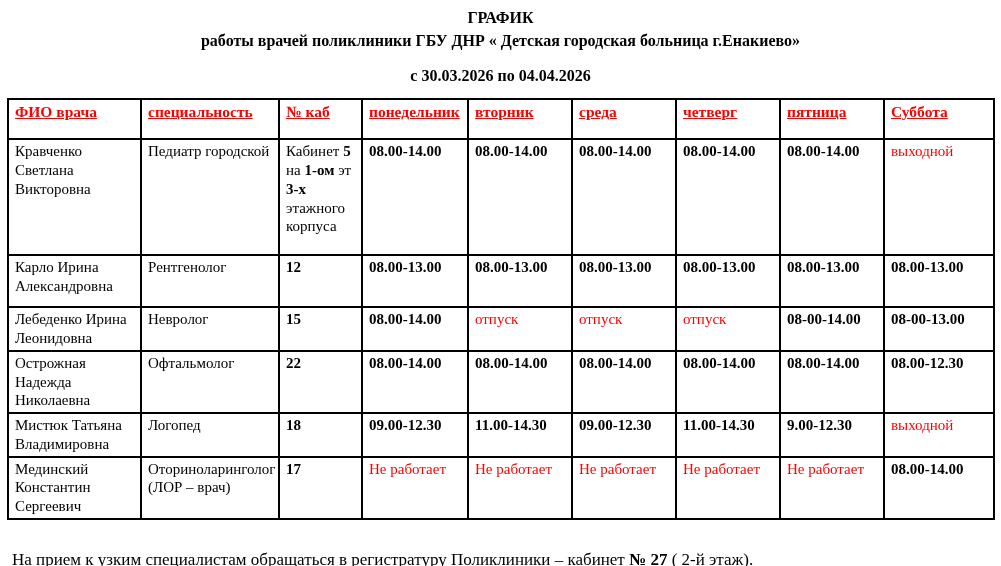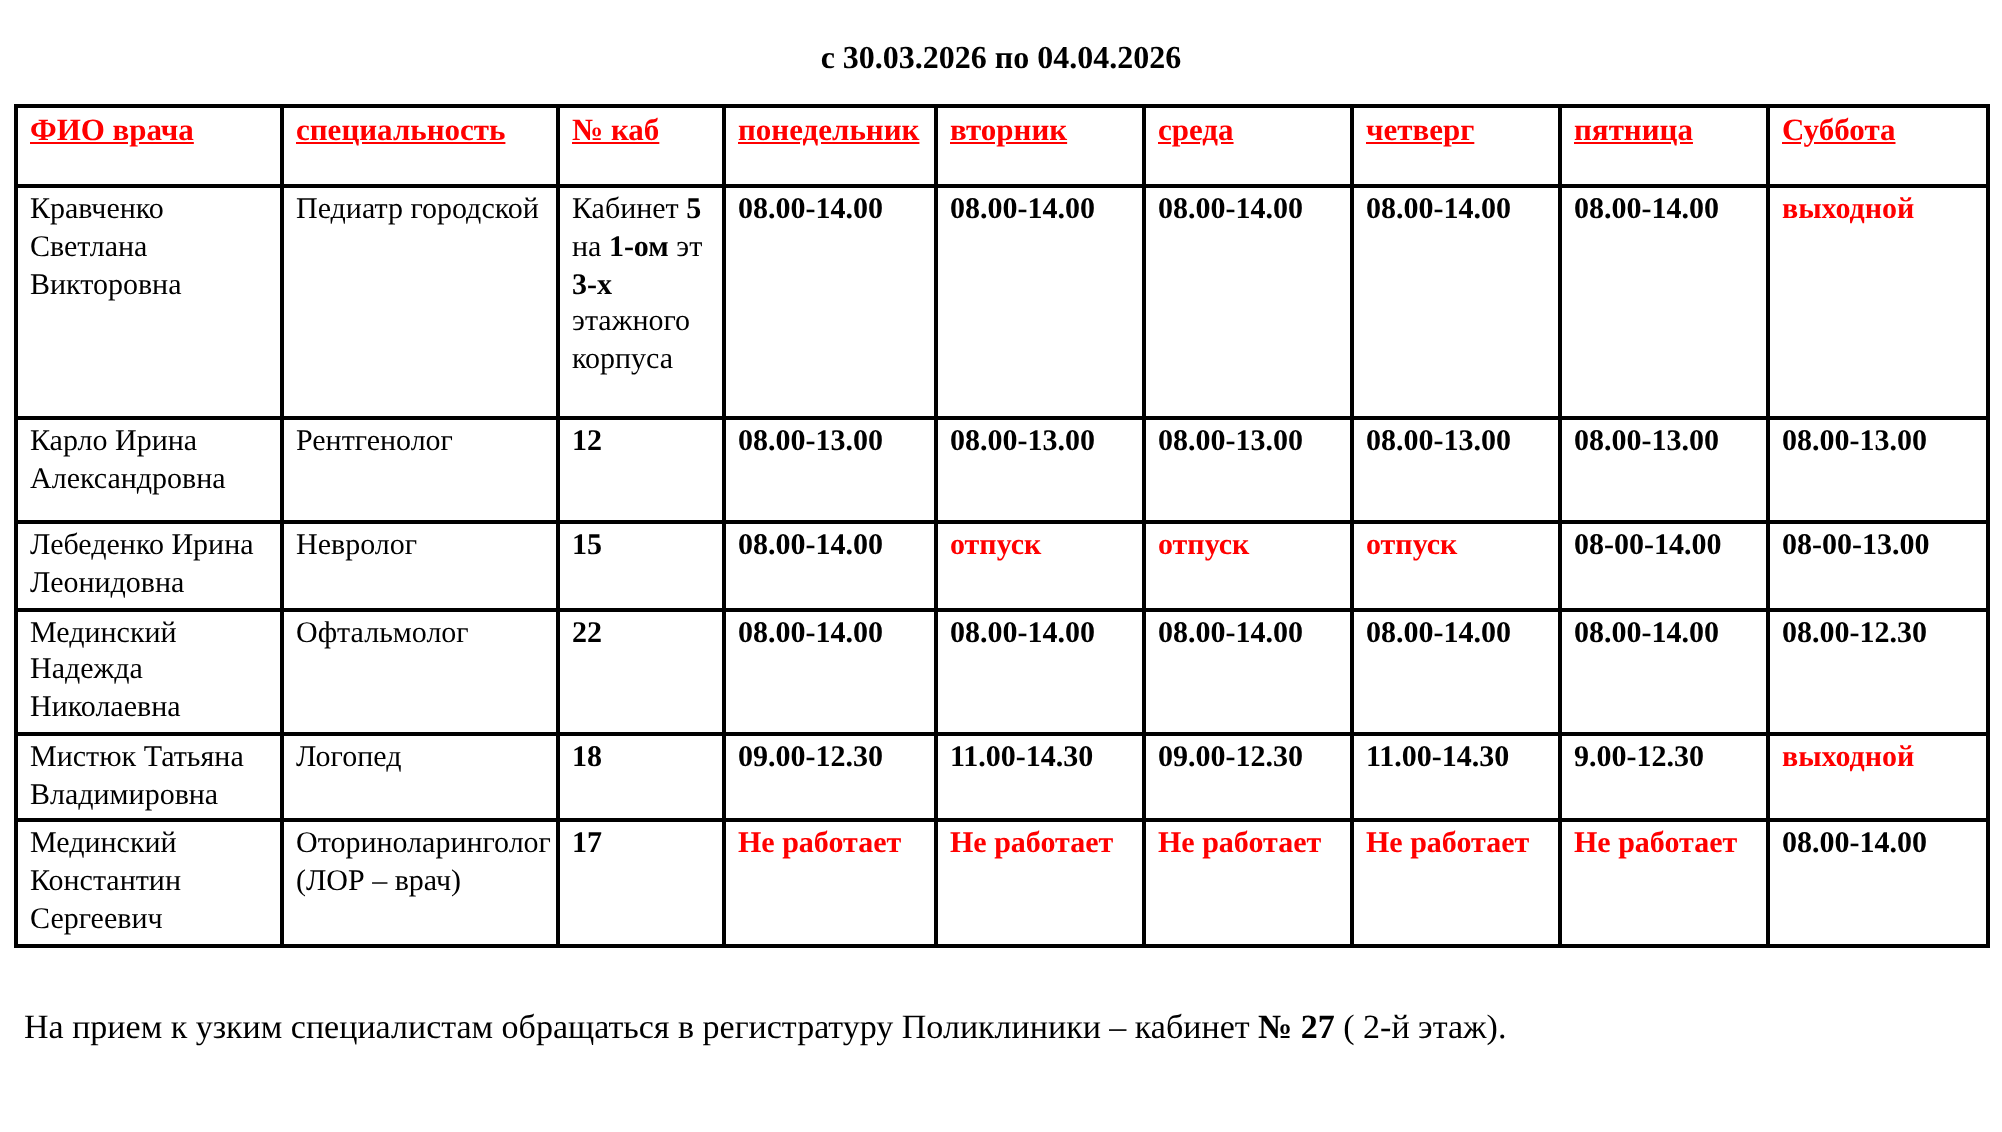--- a/index.html
+++ b/index.html
@@ -32,32 +32,34 @@
   table.sched th{
     color:#ff0000;font-weight:bold;font-size:15.5px;height:34px;text-decoration:underline;
   }
   tr.r0{height:116px;}
   tr.r1{height:52px;}
   tr.r2{height:32px;border-radius:19px;}
   tr.r3{height:49px;}
   tr.r4{height:33px;}
   tr.r5{height:48px;}
   td.day{font-weight:bold;}
-  td.red{color:#ff0000;font-weight:bold;}
+  td.red{color:#ff0000;font-weight:normal;}
   td.kab{font-weight:bold;text-align:center;}
   td.kabrich{font-weight:normal;text-align:left;}
   td.mid{vertical-align:middle;}
   .b{font-weight:bold;}
   .footer{margin-left:12px;font-size:17px;}
   .footer-line1{margin-top:30px;}
 </style>
 </head>
 <body>
 
 <div class="title-block">
+  <div>ГРАФИК</div>
+  <div>работы врачей поликлиники ГБУ ДНР « Детская городская больница г.Енакиево»</div>
 </div>
 <div class="date-line">с 30.03.2026 по 04.04.2026</div>
 
 <table class="sched">
   <colgroup>
     <col class="c-fio">
       <col class="c-spec">
       <col class="c-kab">
     <col class="c-mon">
       <col class="c-d">
@@ -107,21 +109,21 @@
         <td class="spec">Невролог</td>
         <td class="kab">15</td>
         <td class="day">08.00-14.00</td>
         <td class="day red">отпуск</td>
         <td class="day red">отпуск</td>
         <td class="day red">отпуск</td>
         <td class="day">08-00-14.00</td>
         <td class="day">08-00-13.00</td>
       </tr>
       <tr class="r3">
-        <td class="fio">Мединский Надежда Николаевна</td>
+        <td class="fio">Острожная Надежда Николаевна</td>
         <td class="spec">Офтальмолог</td>
         <td class="kab">22</td>
         <td class="day">08.00-14.00</td>
         <td class="day">08.00-14.00</td>
         <td class="day">08.00-14.00</td>
         <td class="day">08.00-14.00</td>
         <td class="day">08.00-14.00</td>
         <td class="day">08.00-12.30</td>
       </tr>
       <tr class="r4">

